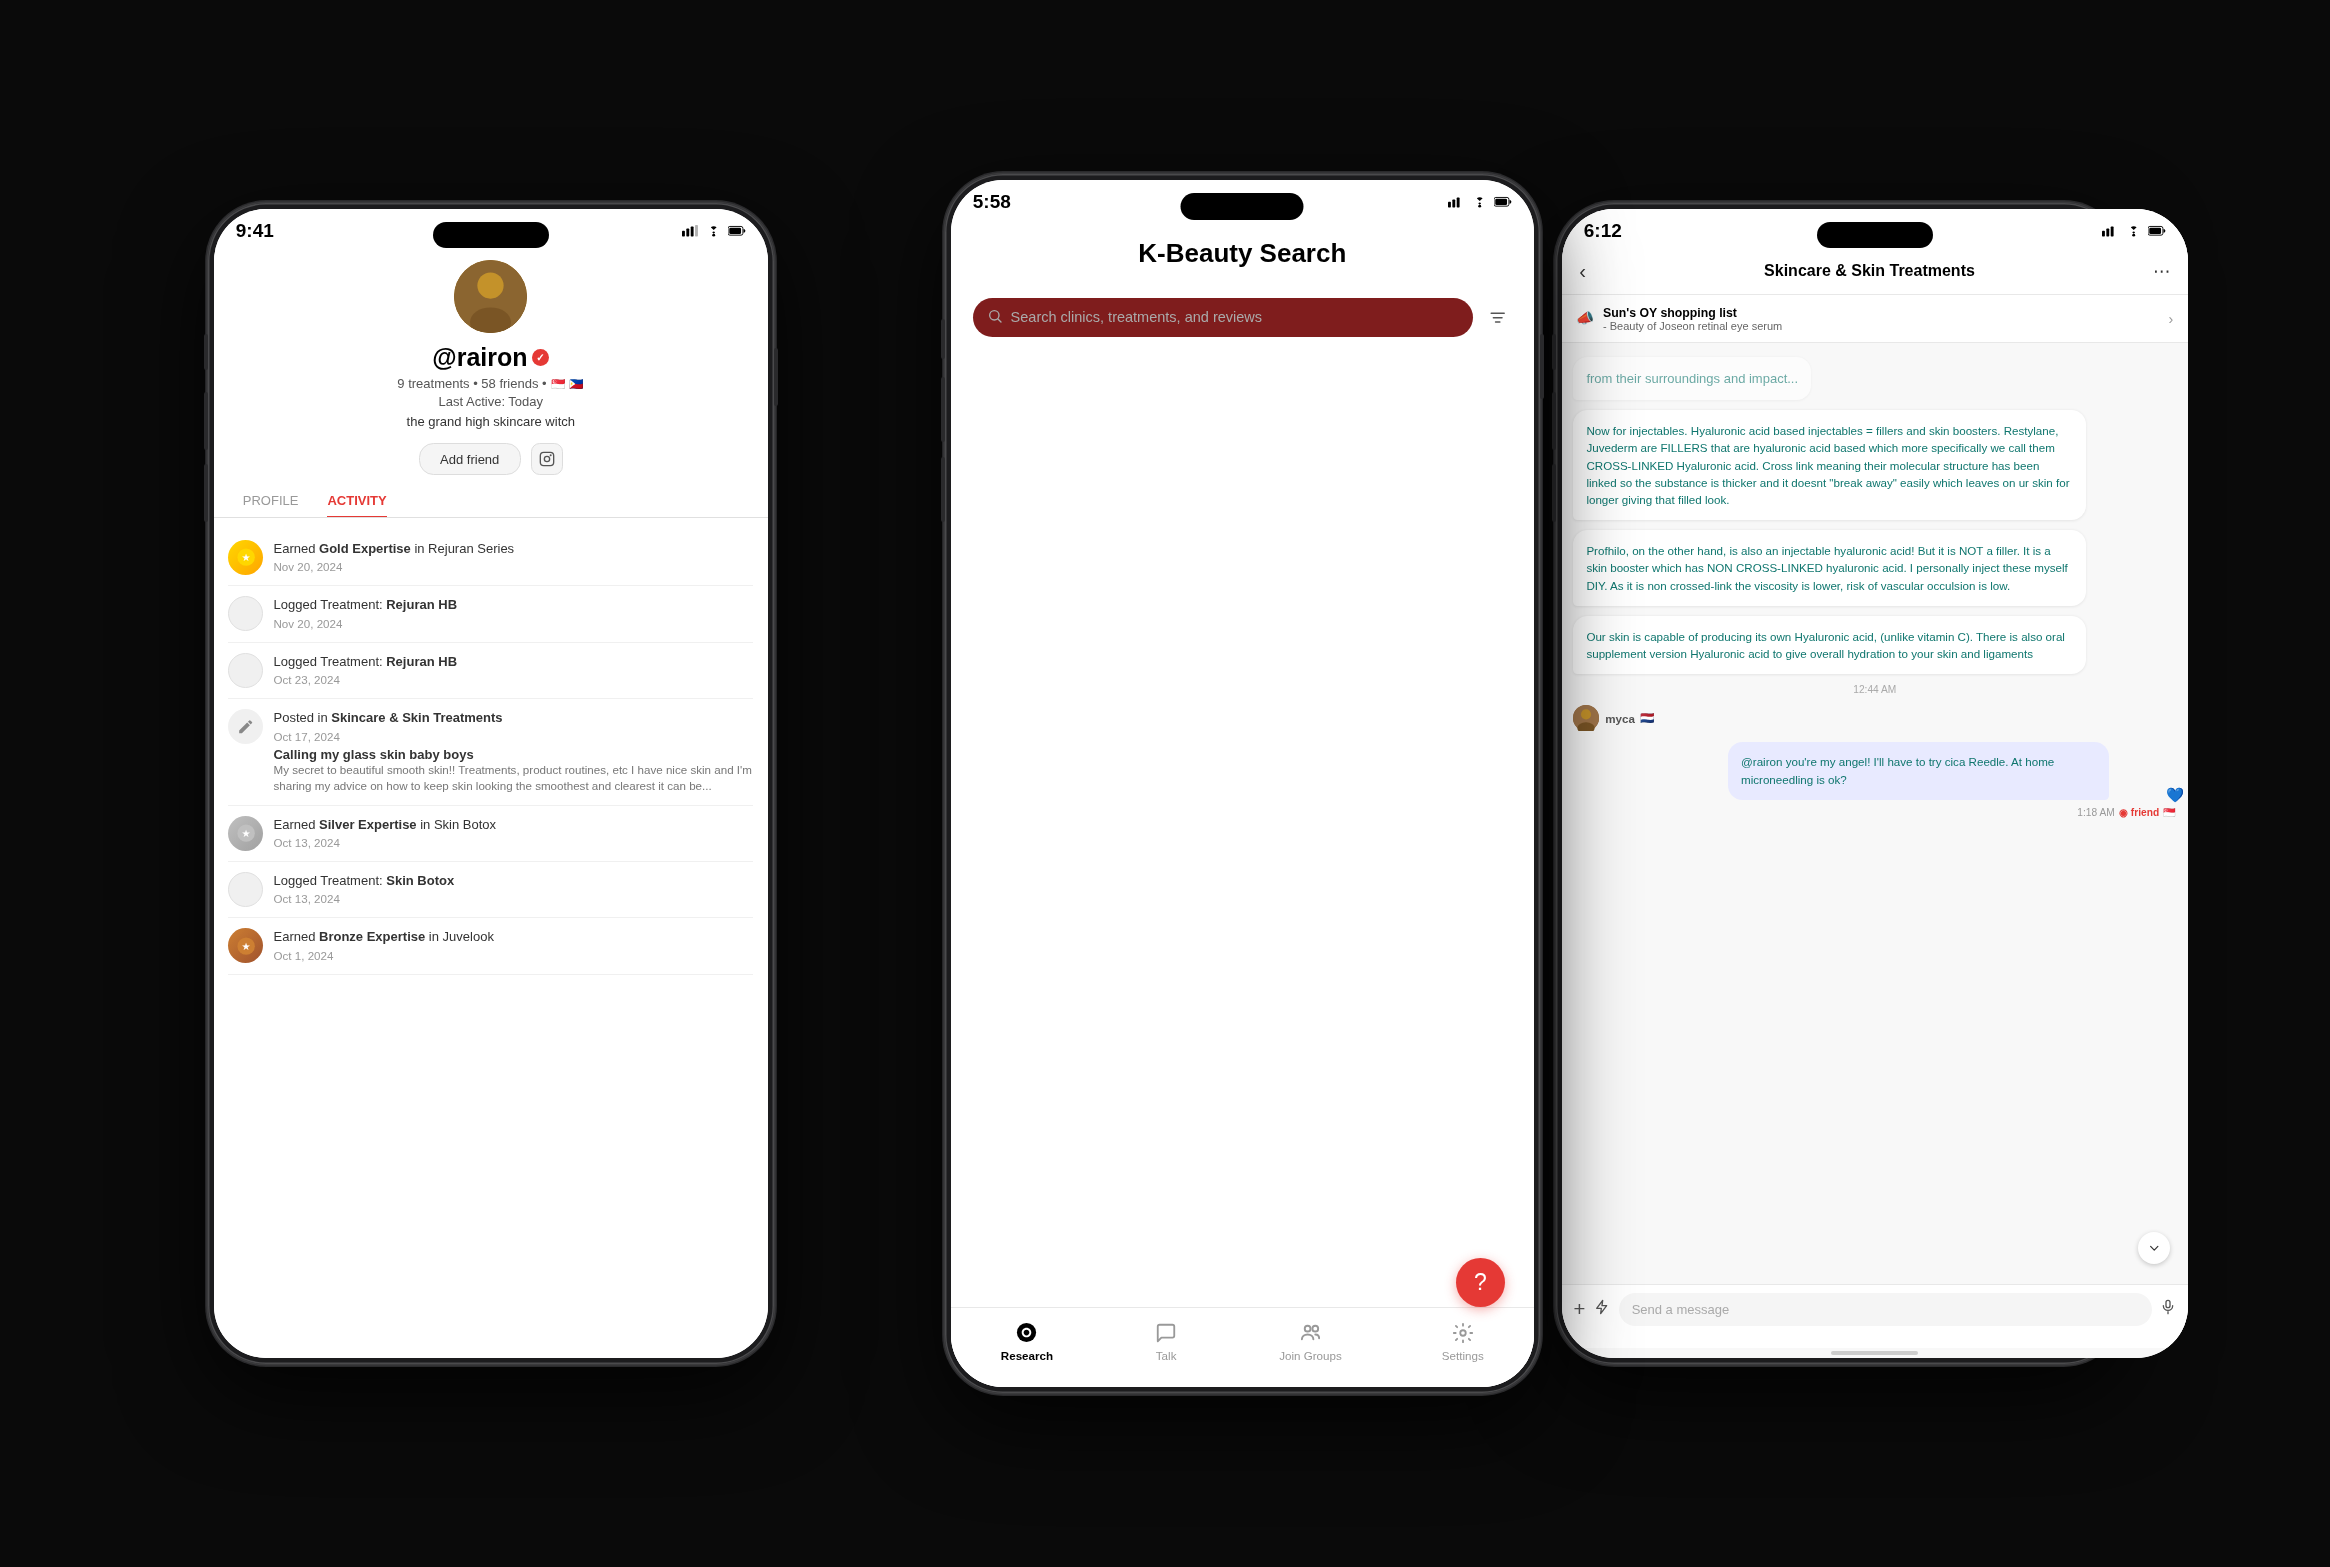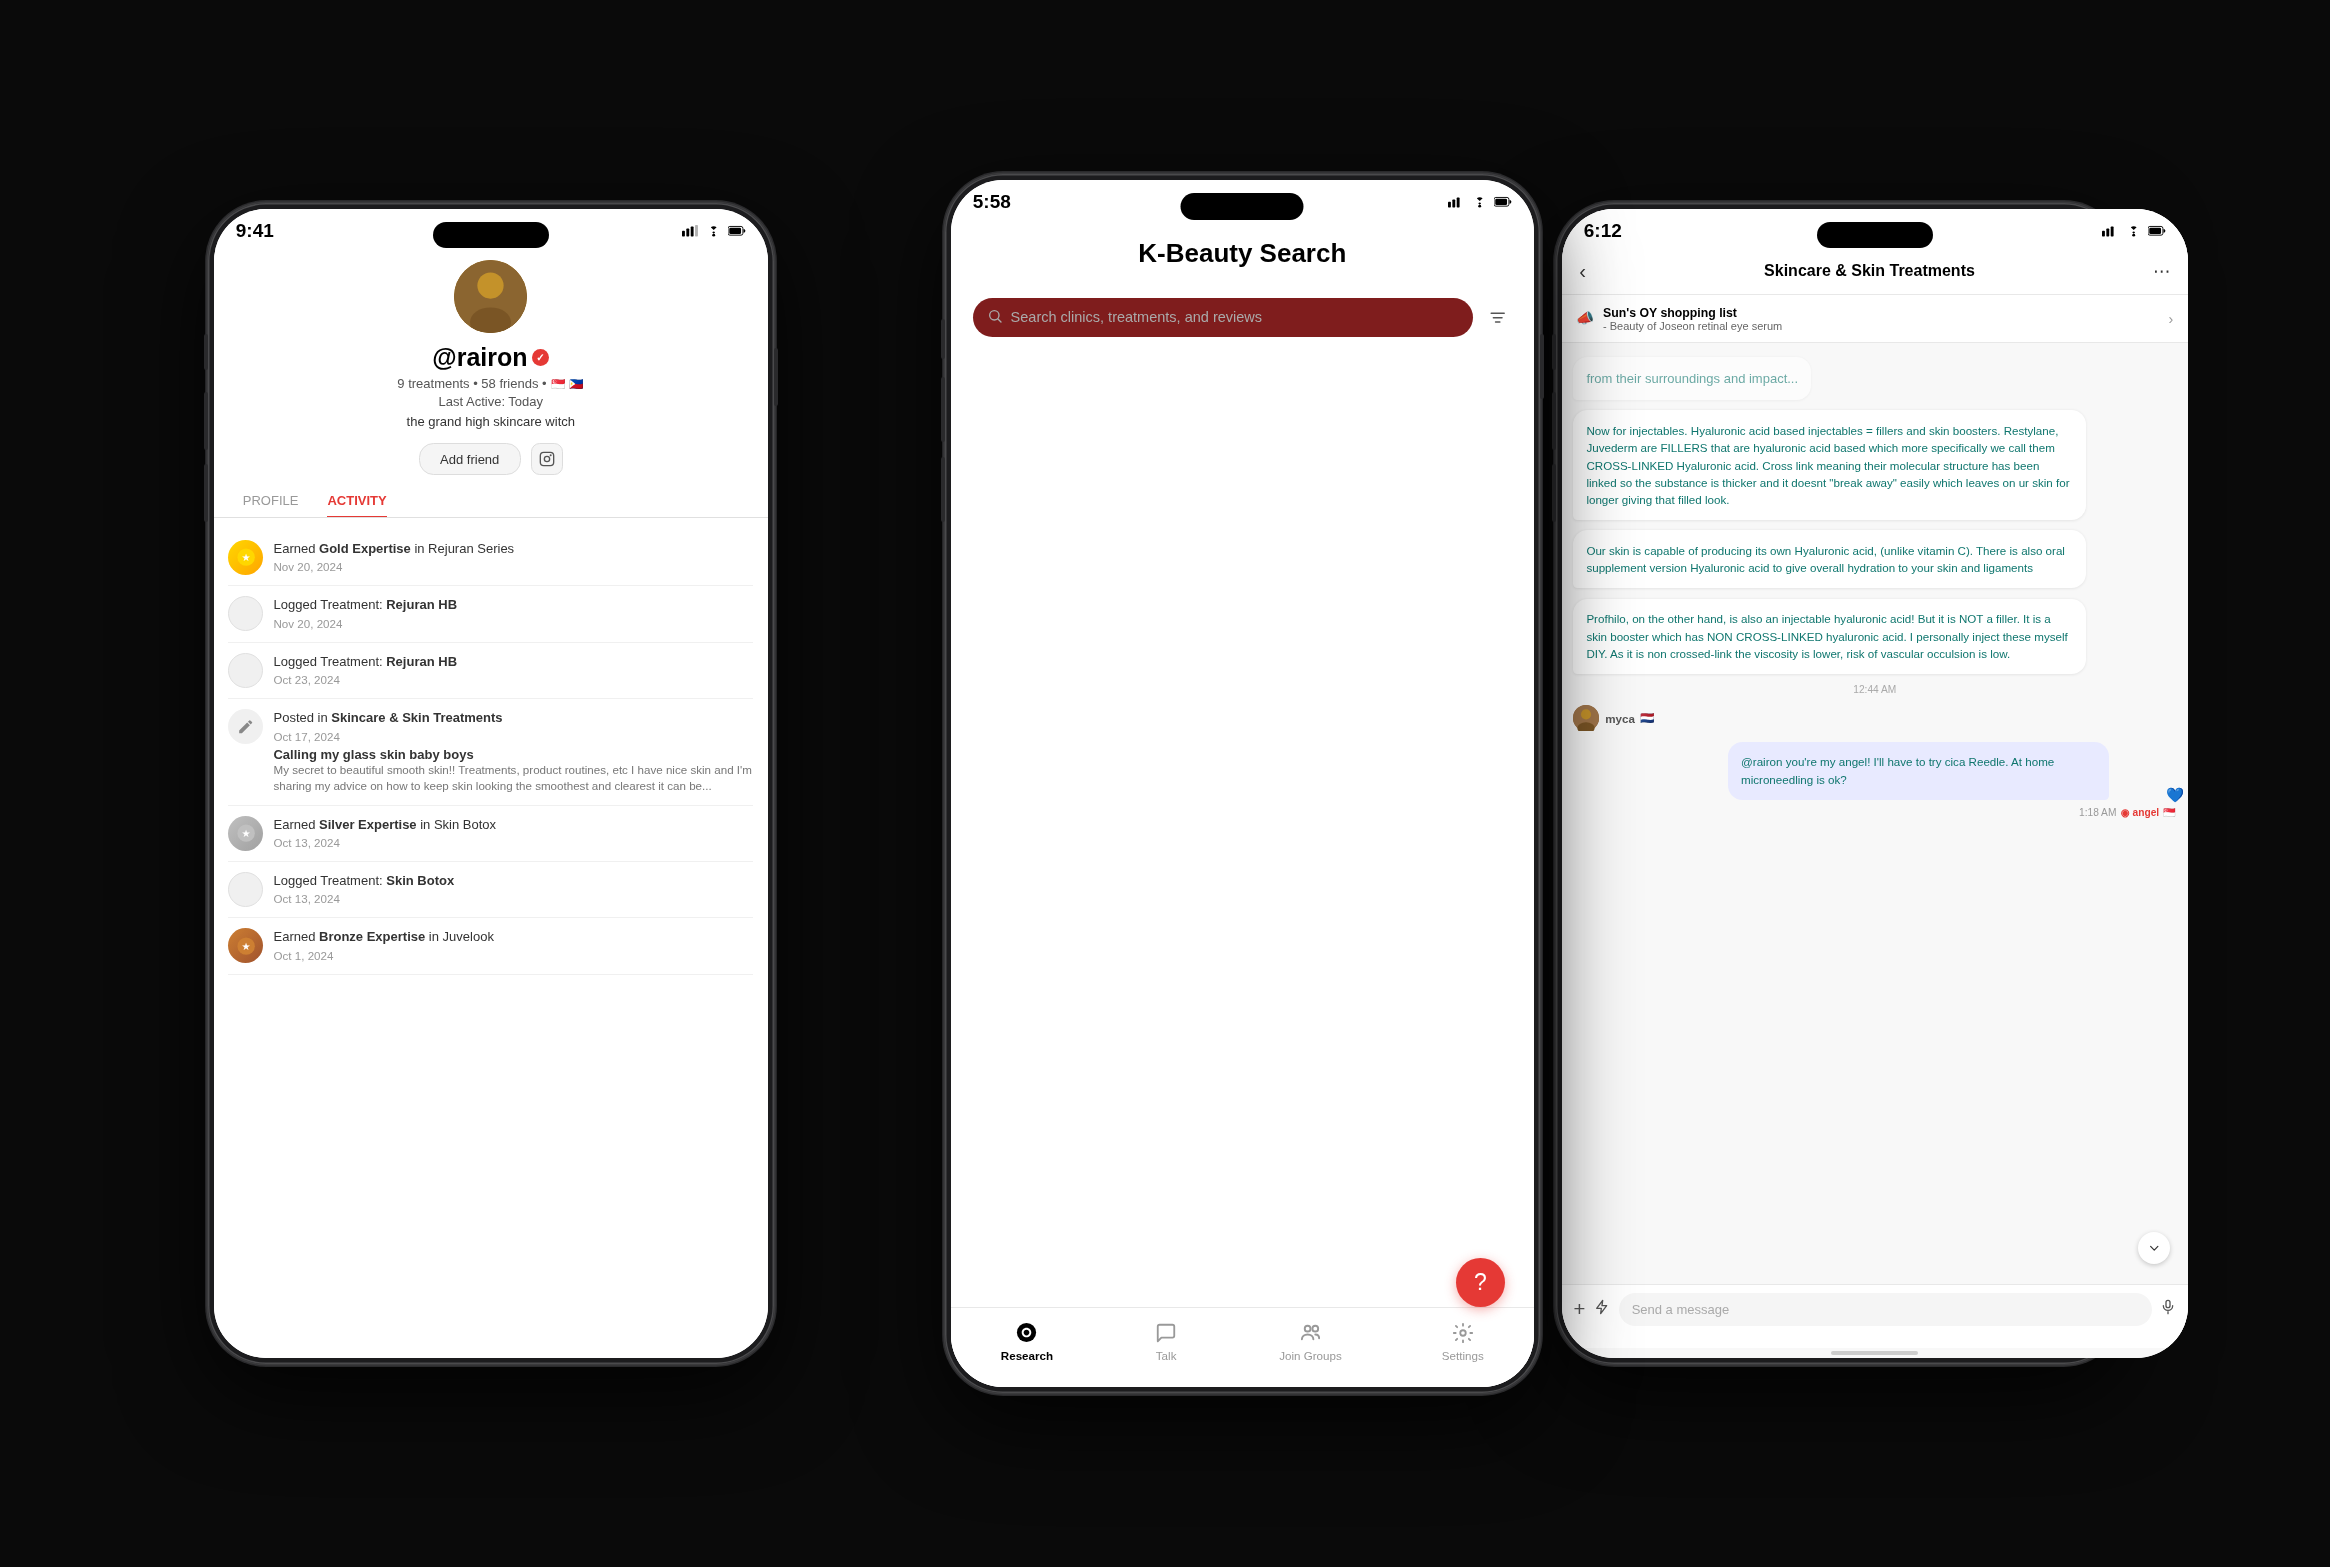--- a/index.html
+++ b/index.html
@@ -1003,25 +1003,25 @@
 
           <div class="msg-bubble msg-fade">
             <span>from their surroundings and impact...</span>
           </div>
 
           <div class="msg-bubble msg-left" style="font-size:11.6px; line-height:1.5;">
             Now for injectables. Hyaluronic acid based injectables = fillers and skin boosters. Restylane, Juvederm are FILLERS that are hyaluronic acid based which more specifically we call them CROSS-LINKED Hyaluronic acid. Cross link meaning their molecular structure has been linked so the substance is thicker and it doesnt "break away" easily which leaves on ur skin for longer giving that filled look.
           </div>
 
           <div class="msg-bubble msg-left" style="font-size:11.6px; line-height:1.5;">
+            Profhilo, on the other hand, is also an injectable hyaluronic acid! But it is NOT a filler. It is a skin booster which has NON CROSS-LINKED hyaluronic acid. I personally inject these myself DIY. As it is non crossed-link the viscosity is lower, risk of vascular occulsion is low.
+          </div>
+
+          <div class="msg-bubble msg-left" style="font-size:11.6px; line-height:1.5;">
             Our skin is capable of producing its own Hyaluronic acid, (unlike vitamin C). There is also oral supplement version Hyaluronic acid to give overall hydration to your skin and ligaments
-          </div>
-
-          <div class="msg-bubble msg-left" style="font-size:11.6px; line-height:1.5;">
-            Profhilo, on the other hand, is also an injectable hyaluronic acid! But it is NOT a filler. It is a skin booster which has NON CROSS-LINKED hyaluronic acid. I personally inject these myself DIY. As it is non crossed-link the viscosity is lower, risk of vascular occulsion is low.
           </div>
 
           <div class="chat-timestamp">12:44 AM</div>
 
           <div class="chat-user-row">
             <div class="chat-avatar">
               <svg width="26" height="26" viewBox="0 0 36 36">
                 <circle cx="18" cy="18" r="18" fill="#a0754a"></circle>
                 <circle cx="18" cy="13" r="7" fill="#c4922a"></circle>
                 <ellipse cx="18" cy="32" rx="12" ry="8" fill="#7a5525"></ellipse>
@@ -1033,21 +1033,21 @@
 
           <div style="align-self: flex-end; display: flex; flex-direction: column; align-items: flex-end;">
             <div style="position:relative; display:inline-block;">
               <div class="msg-bubble msg-right" style="font-size:11.6px; line-height:1.5; margin-bottom: 7.3px;">
                 @rairon you're my angel! I'll have to try cica Reedle. At home microneedling is ok?
               </div>
               <div style="position:absolute; bottom: 2.9px; right: -8.7px; font-size:14.5px;">💙</div>
             </div>
             <div style="display:flex; align-items:center; gap:4.4px; margin-bottom:2.9px;">
               <span style="font-size:10.2px; color:#999;">1:18 AM</span>
-              <span style="font-size:10.2px; color:#e53935; font-weight:600;">◉ angel</span>
+              <span style="font-size:10.2px; color:#e53935; font-weight:600;">◉ friend</span>
               <span style="font-size:10.2px;">🇸🇬</span>
             </div>
           </div>
 
         </div>
 
         <div class="scroll-down-btn">
           <svg width="14.5" height="14.5" viewBox="0 0 24 24" fill="none">
             <path d="M6 9l6 6 6-6" stroke="#333" stroke-width="2" stroke-linecap="round" stroke-linejoin="round"></path>
           </svg>

